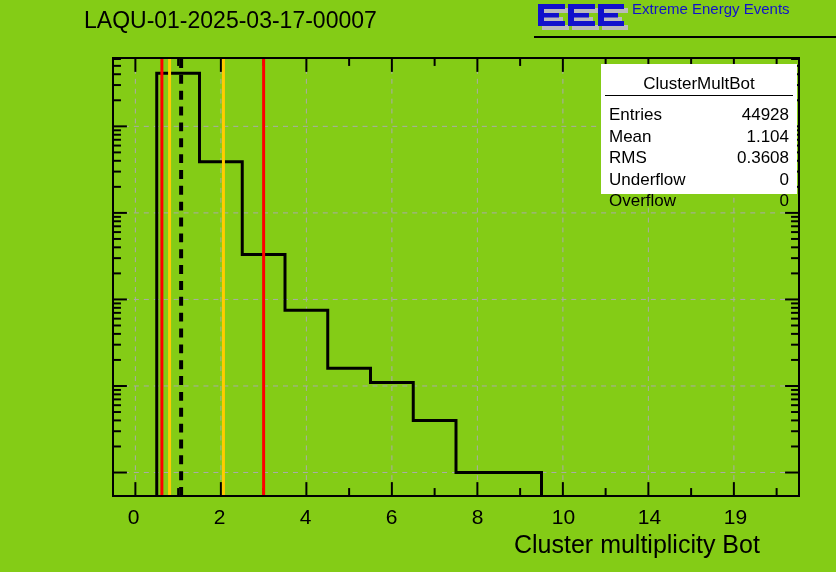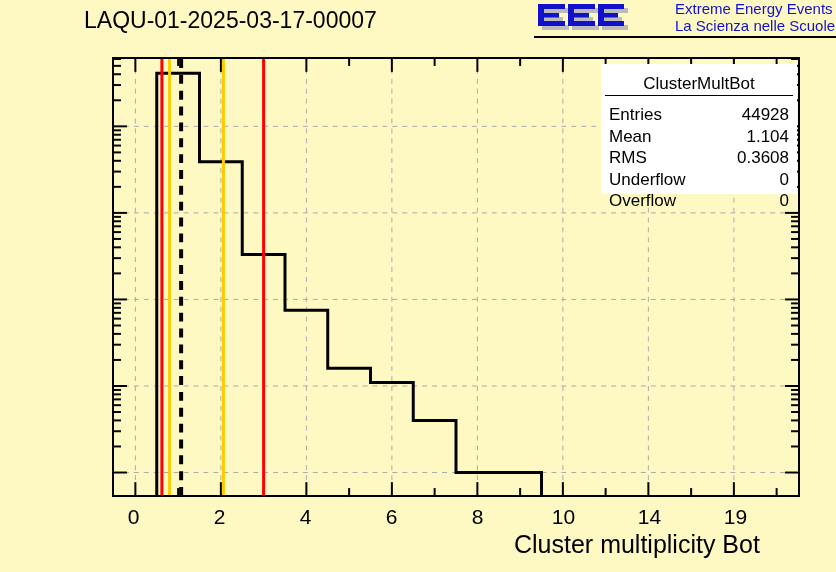--- a/index.html
+++ b/index.html
@@ -1,31 +1,31 @@
 <!DOCTYPE html>
 <html><head>
 <meta charset="utf-8">
 <style>
   html,body{margin:0;padding:0;background:#fff;}
   body{width:836px;height:572px;overflow:hidden;font-family:"Liberation Sans",sans-serif;}
-  #root{position:relative;width:836px;height:572px;background:#fef9c3;}
+  #root{position:relative;width:836px;height:572px;background:#84cc16;}
 
   .abs{position:absolute;}
 
   
   #plot-title{
     left:84px; top:7px;
     font-size:23px; color:#000; white-space:nowrap;
     letter-spacing:0px;
   }
 
   
   #eee-logo{ left:536px; top:2px; width:296px; height:34px; }
   #eee-mark{ position:absolute; left:0px; top:1px; width:92px; height:30px; }
-  #eee-text{ position:absolute; left:96px; top:-1px; color:#1111cc; font-size:15px; line-height:16.5px; white-space:nowrap;margin-left:43px; }
+  #eee-text{ position:absolute; left:96px; top:-1px; color:#1111cc; font-size:15px; line-height:16.5px; white-space:nowrap; }
   #eee-text div{ font-family:"Liberation Sans",sans-serif; }
   #logo-rule{ position:absolute; left:534px; top:36px; width:302px; height:2px; background:#000; }
 
   
   #frame{
     left:112px; top:57px; width:688px; height:440px;
     border-left:2px solid #000; border-bottom:2px solid #000;
     border-right:2px solid #000; border-top:2px solid #000;
     box-sizing:border-box;
   }
@@ -77,21 +77,20 @@
         <rect x="32" y="10" width="21" height="4.5"></rect>
         <rect x="32" y="18" width="27" height="5"></rect>
         <rect x="62" y="1" width="26" height="5"></rect>
         <rect x="62" y="1" width="6" height="22"></rect>
         <rect x="62" y="10" width="20" height="4.5"></rect>
         <rect x="62" y="18" width="26" height="5"></rect>
       </g>
     </svg>
     <div id="eee-text">
       <div>Extreme Energy Events</div>
-      <div>La Scienza nelle Scuole</div>
     </div>
   </div>
   <div class="abs" id="logo-rule"></div>
 
   <div class="abs" id="frame">
     <svg id="plotarea" viewBox="0 0 688 440" preserveAspectRatio="none">
         <line x1="21.5" y1="0" x2="21.5" y2="440" stroke="#aaaaaa" stroke-width="1" stroke-dasharray="5,5"></line>
         <line x1="107.5" y1="0" x2="107.5" y2="440" stroke="#aaaaaa" stroke-width="1" stroke-dasharray="5,5"></line>
         <line x1="193.5" y1="0" x2="193.5" y2="440" stroke="#aaaaaa" stroke-width="1" stroke-dasharray="5,5"></line>
         <line x1="279.5" y1="0" x2="279.5" y2="440" stroke="#aaaaaa" stroke-width="1" stroke-dasharray="5,5"></line>

